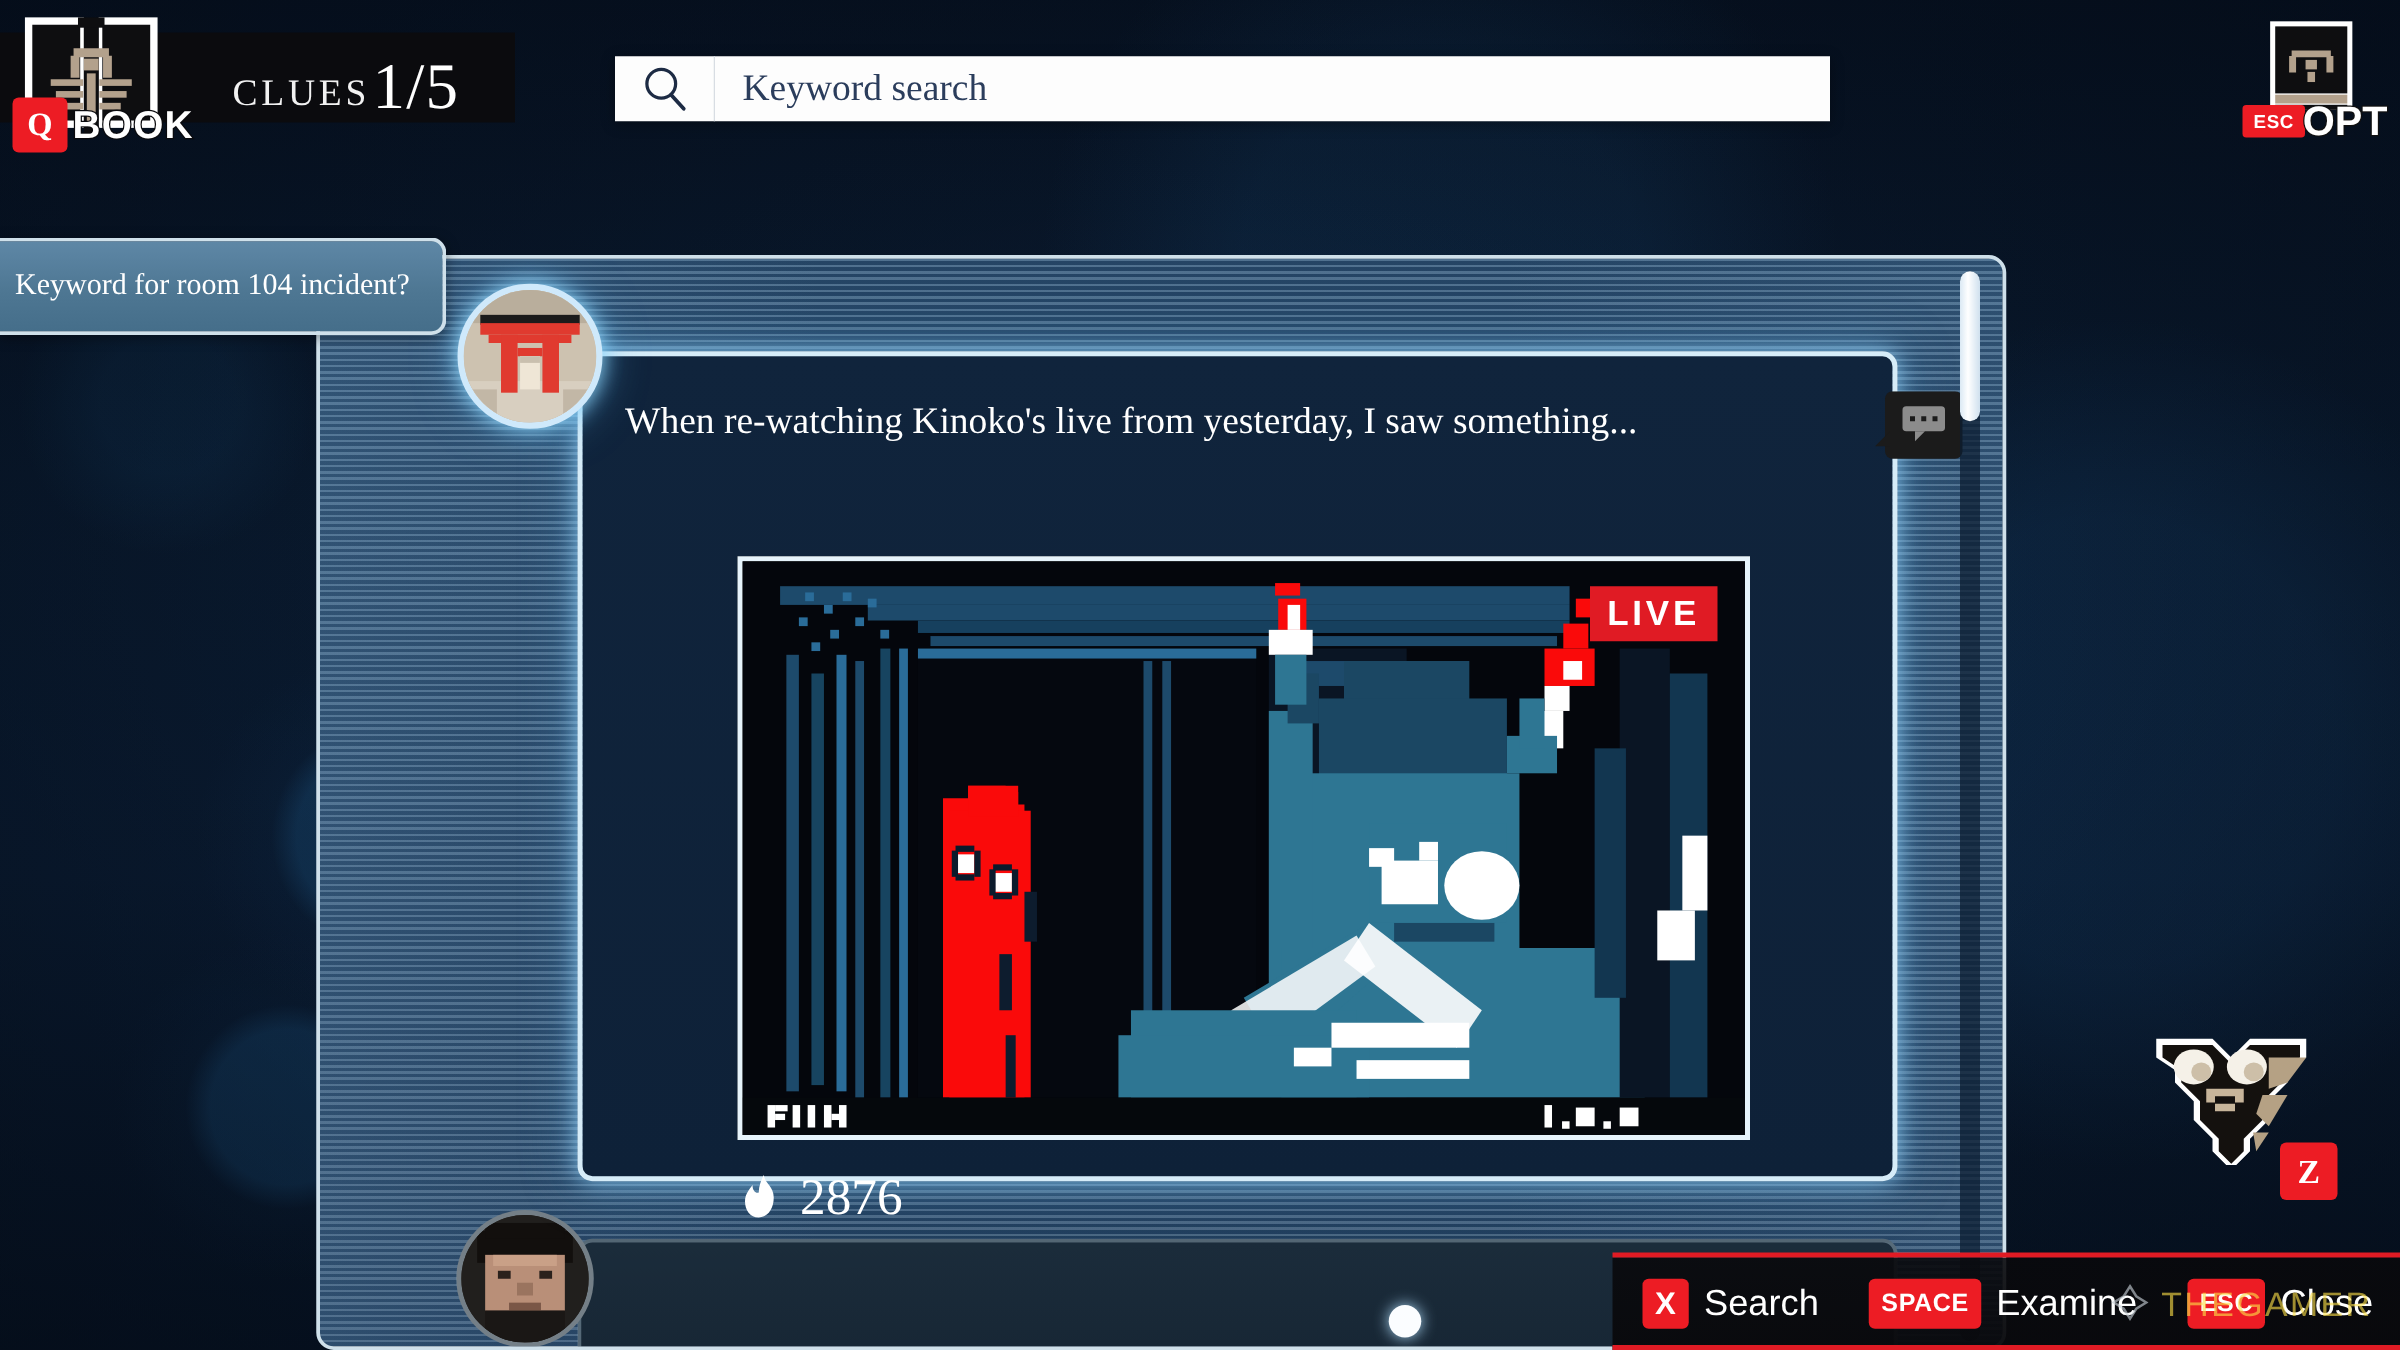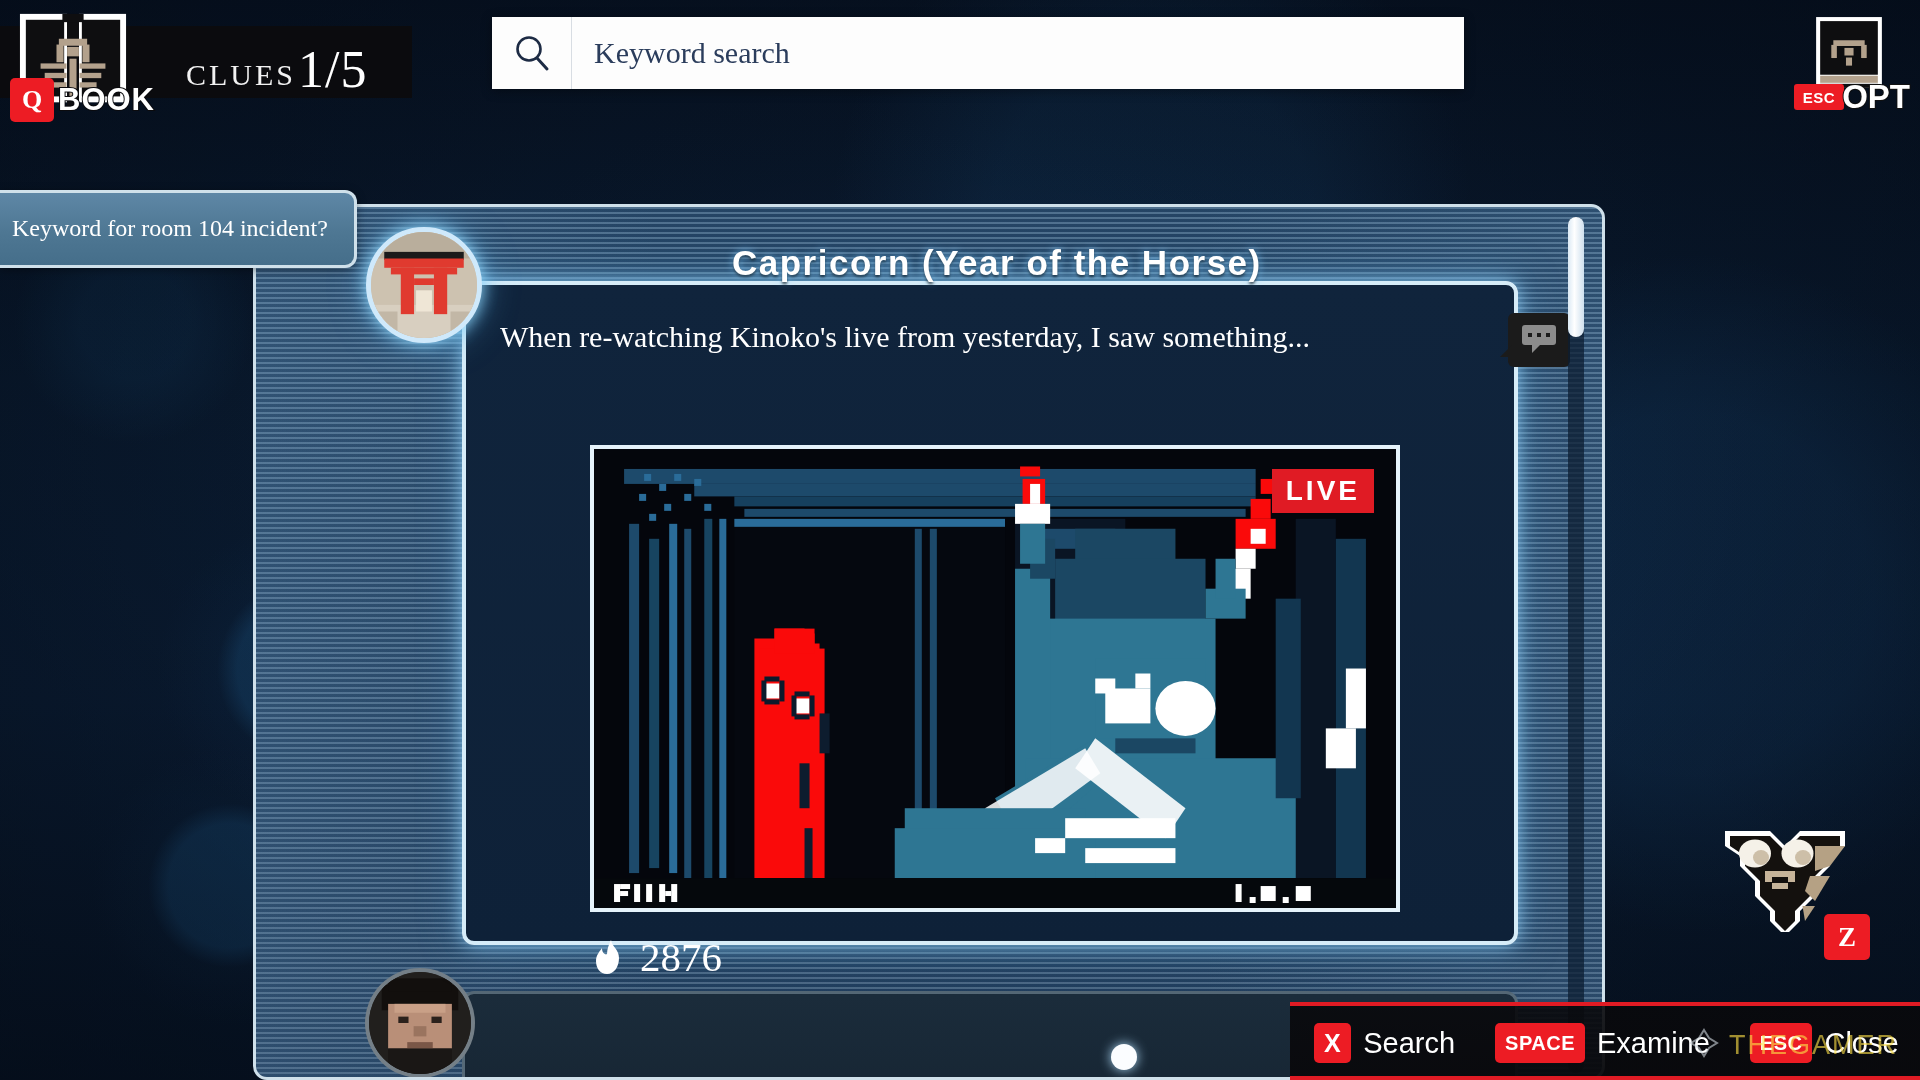--- a/index.html
+++ b/index.html
@@ -57,21 +57,21 @@
     font-family:"Liberation Serif", serif;
   }
   #clues-count {
     position:absolute; left:298px; top:40px; z-index:8;
     color:#ffffff; font-size:52px; font-family:"Liberation Serif", serif;
     letter-spacing:1px;
   }
 
   
   #search-box {
-    position:absolute; left:492px; top:17px; width:972px; height:72px;
+    position:absolute; left:492px; top:45px; width:972px; height:52px;
     background:#fdfdfd; z-index:6;
     display:flex; align-items:stretch;
     box-shadow:0 2px 10px rgba(0,0,0,0.35);
   }
   #search-icon-cell {
     width:80px; display:flex; align-items:center; justify-content:center;
     border-right:1px solid #d8dde3;
   }
   #search-icon-cell svg { display:block; }
   #search-input {
@@ -294,21 +294,20 @@
         <rect x="2" y="4" width="12" height="1.4" fill="#e03a2f"></rect>
         <rect x="3" y="5.4" width="10" height="1" fill="#e03a2f"></rect>
         <rect x="4.5" y="5.4" width="2" height="7" fill="#e03a2f"></rect>
         <rect x="9.5" y="5.4" width="2" height="7" fill="#e03a2f"></rect>
         <rect x="6.5" y="7" width="3" height="1" fill="#e03a2f"></rect>
         <rect x="6.8" y="8" width="2.4" height="4" fill="#efe6d6"></rect>
         <rect x="6.8" y="8" width="2.4" height="0.8" fill="#c9bfae"></rect>
       </svg>
     </div>
 
-    <div id="post-title">Capricorn (Year of the Horse)</div>
 
     <div id="chat-badge">
       <svg width="74" height="62" viewBox="0 0 37 31">
         <rect x="4" y="0" width="31" height="27" rx="3" fill="#1b1b1b"></rect>
         <path d="M6 16 L0 22 L6 22 Z" fill="#1b1b1b"></path>
         <rect x="11" y="6" width="17" height="10" rx="1.5" fill="#8c8c8c"></rect>
         <path d="M16 16 L16 20 L20 16 Z" fill="#8c8c8c"></path>
         <rect x="14" y="10" width="2" height="2" fill="#1b1b1b"></rect>
         <rect x="18.5" y="10" width="2" height="2" fill="#1b1b1b"></rect>
         <rect x="23" y="10" width="2" height="2" fill="#1b1b1b"></rect>

